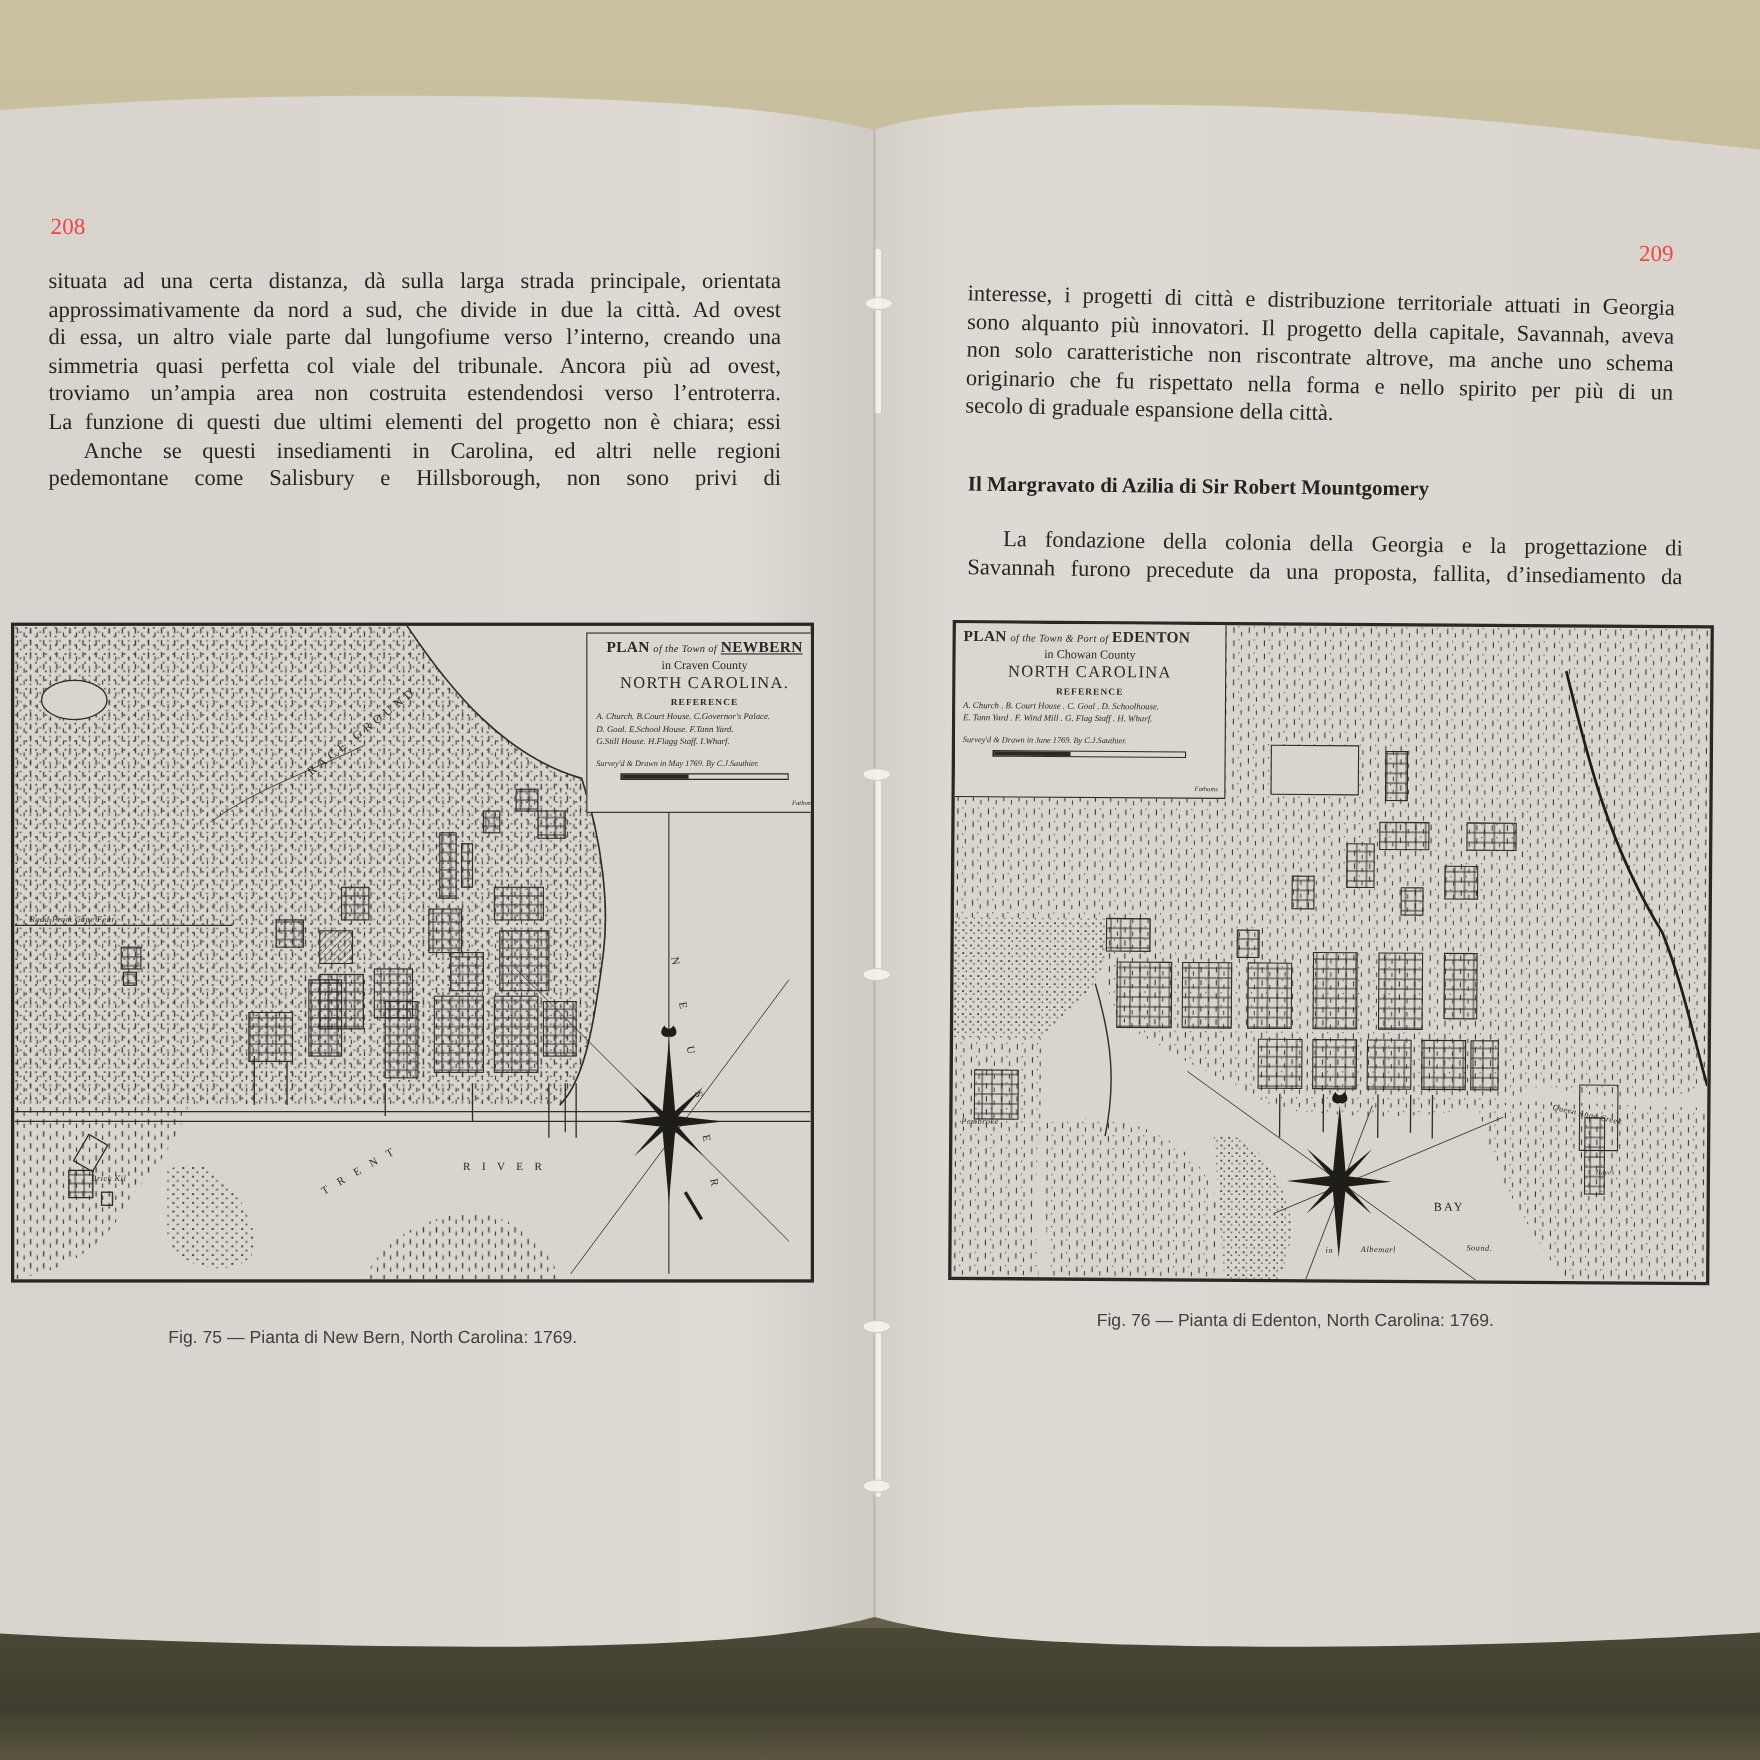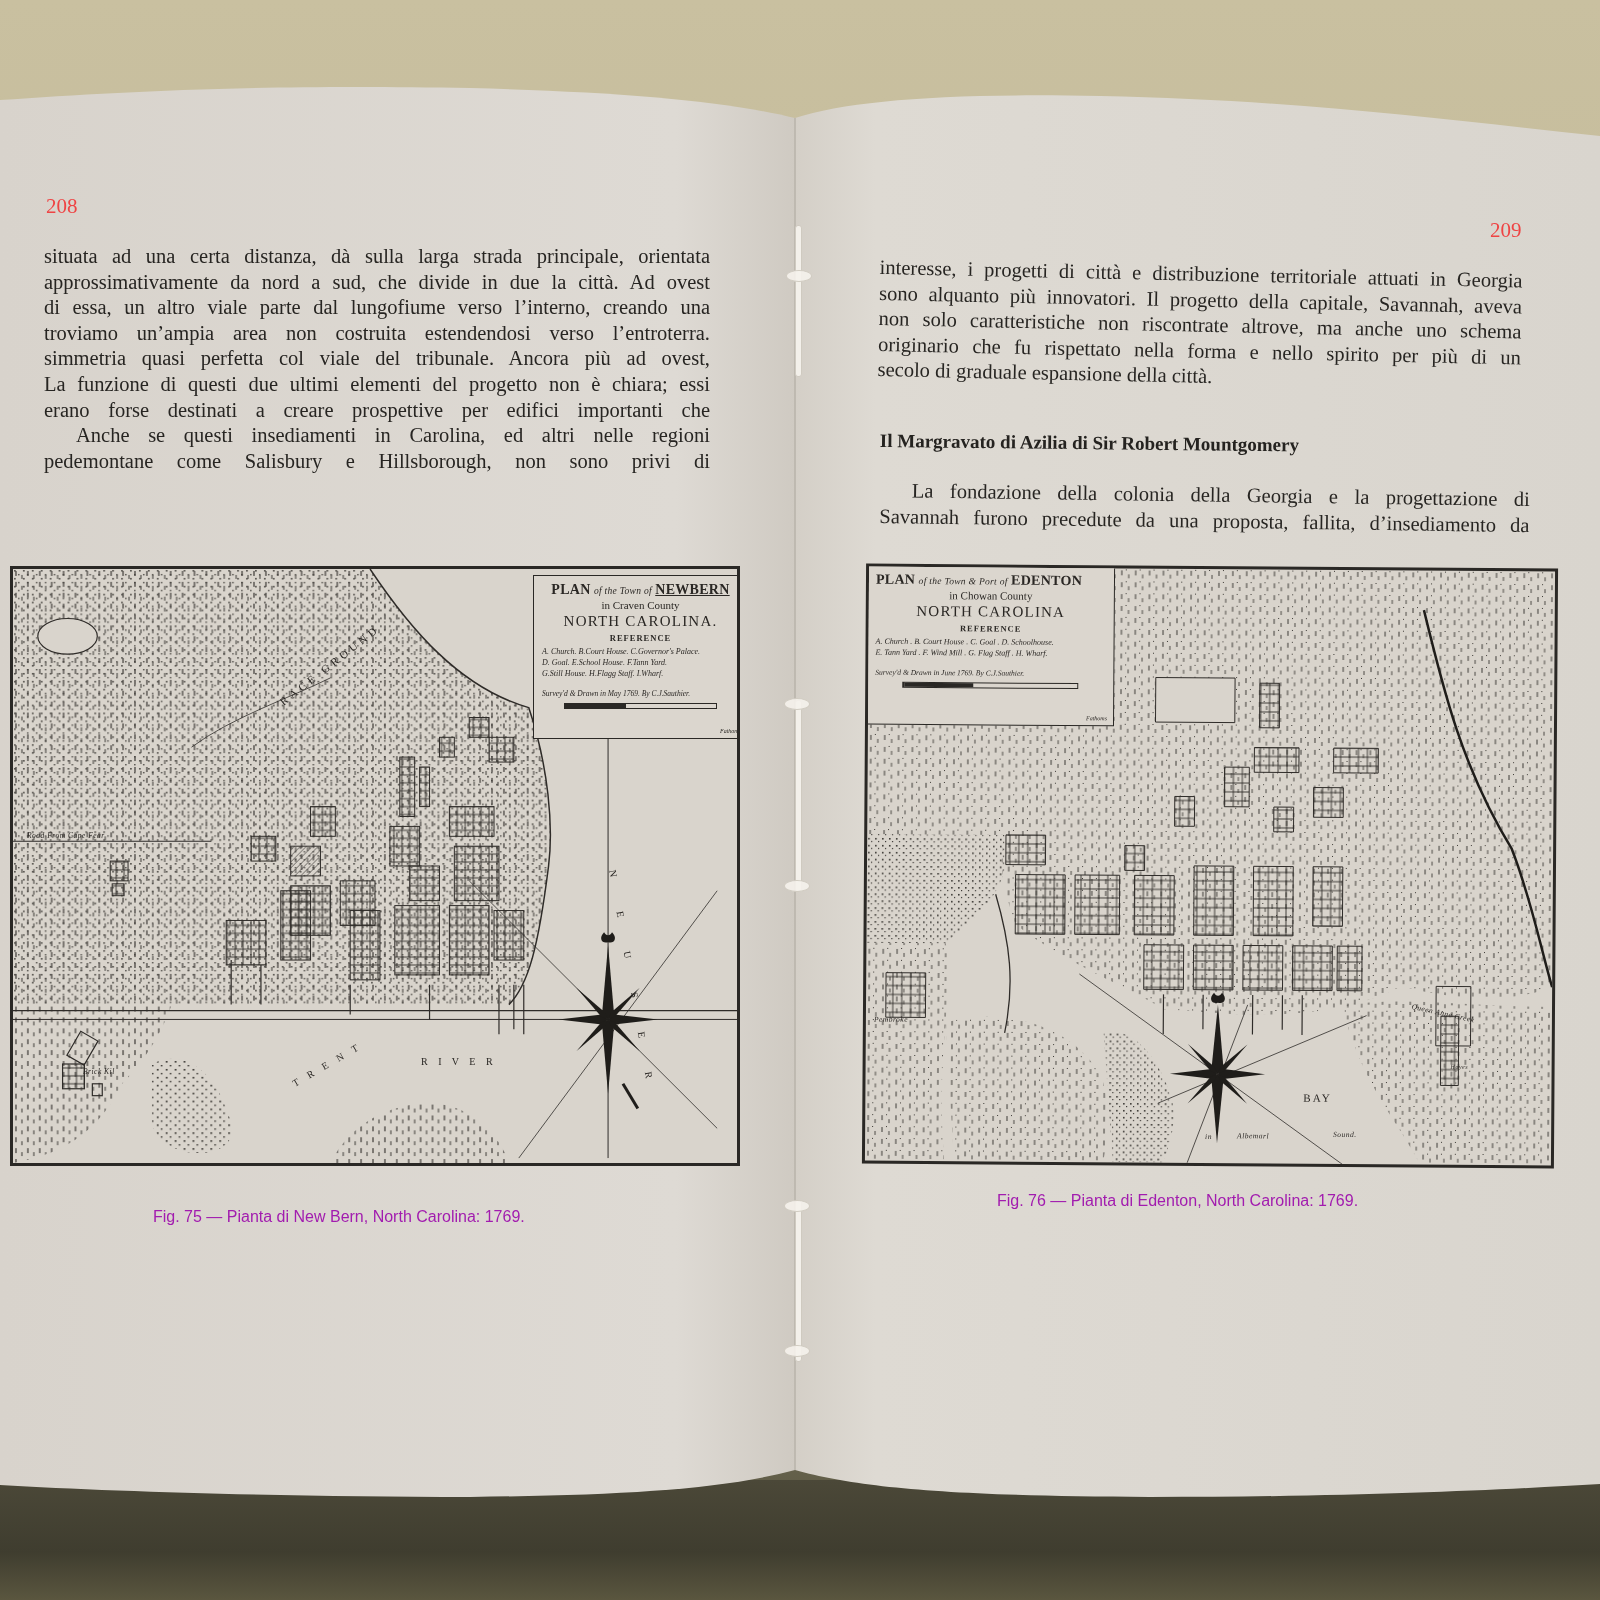--- a/index.html
+++ b/index.html
@@ -24,21 +24,21 @@
   }
   .text-block .line { display:block; text-align:justify; text-align-last:justify; white-space:nowrap; }
   .text-block .line.last { text-align-last:left; }
   .indent { padding-left:32px; }
 
   .heading {
     position:absolute; font-size:19px; font-weight:bold; color:#252320;
     font-family: "Liberation Serif", serif;
   }
   .caption {
-    position:absolute; font-family:"Liberation Sans", sans-serif; font-size:16px; color:#a21caf;
+    position:absolute; font-family:"Liberation Sans", sans-serif; font-size:16px; color:#404040;
   }
 
   .map-frame {
     position:absolute; border:3px solid #2a2825; background:#d9d4cc;
     box-sizing:border-box; overflow:hidden;
   }
   .map-svg { position:absolute; left:0; top:0; width:100%; height:100%; }
 
   .cartouche {
     position:absolute; border:1.5px solid #2a2825; background:#dbd6ce;
@@ -104,24 +104,23 @@
   <div class="stitch-knot" style="left:784px; top:1200px;"></div>
   <div class="stitch-knot" style="left:784px; top:1345px;"></div>
 </div>
 
 <div class="page-num" style="left:46px; top:194px;">208</div>
 
 <div class="text-block" style="left:44px; top:244px; width:666px;">
   <span class="line">situata ad una certa distanza, dà sulla larga strada principale, orientata</span>
   <span class="line">approssimativamente da nord a sud, che divide in due la città. Ad ovest</span>
   <span class="line">di essa, un altro viale parte dal lungofiume verso l’interno, creando una</span>
+  <span class="line">simmetria quasi perfetta col viale del tribunale. Ancora più ad ovest,</span>
   <span class="line">troviamo un’ampia area non costruita estendendosi verso l’entroterra.</span>
-  <span class="line">simmetria quasi perfetta col viale del tribunale. Ancora più ad ovest,</span>
   <span class="line">La funzione di questi due ultimi elementi del progetto non è chiara; essi</span>
-  <span class="line">erano forse destinati a creare prospettive per edifici importanti che</span>
   <span class="line indent">Anche se questi insediamenti in Carolina, ed altri nelle regioni</span>
   <span class="line">pedemontane come Salisbury e Hillsborough, non sono privi di</span>
 </div>
 
 <div class="map-frame" style="left:10px; top:566px; width:730px; height:600px;">
   <svg class="map-svg" viewBox="0 0 730 600" preserveAspectRatio="none">
     <defs>
       <pattern id="dots" width="9" height="8" patternUnits="userSpaceOnUse">
         <rect x="1" y="1" width="1.8" height="1.6" fill="#3a3733"></rect>
         <rect x="5" y="5" width="1.6" height="1.4" fill="#3a3733"></rect>

